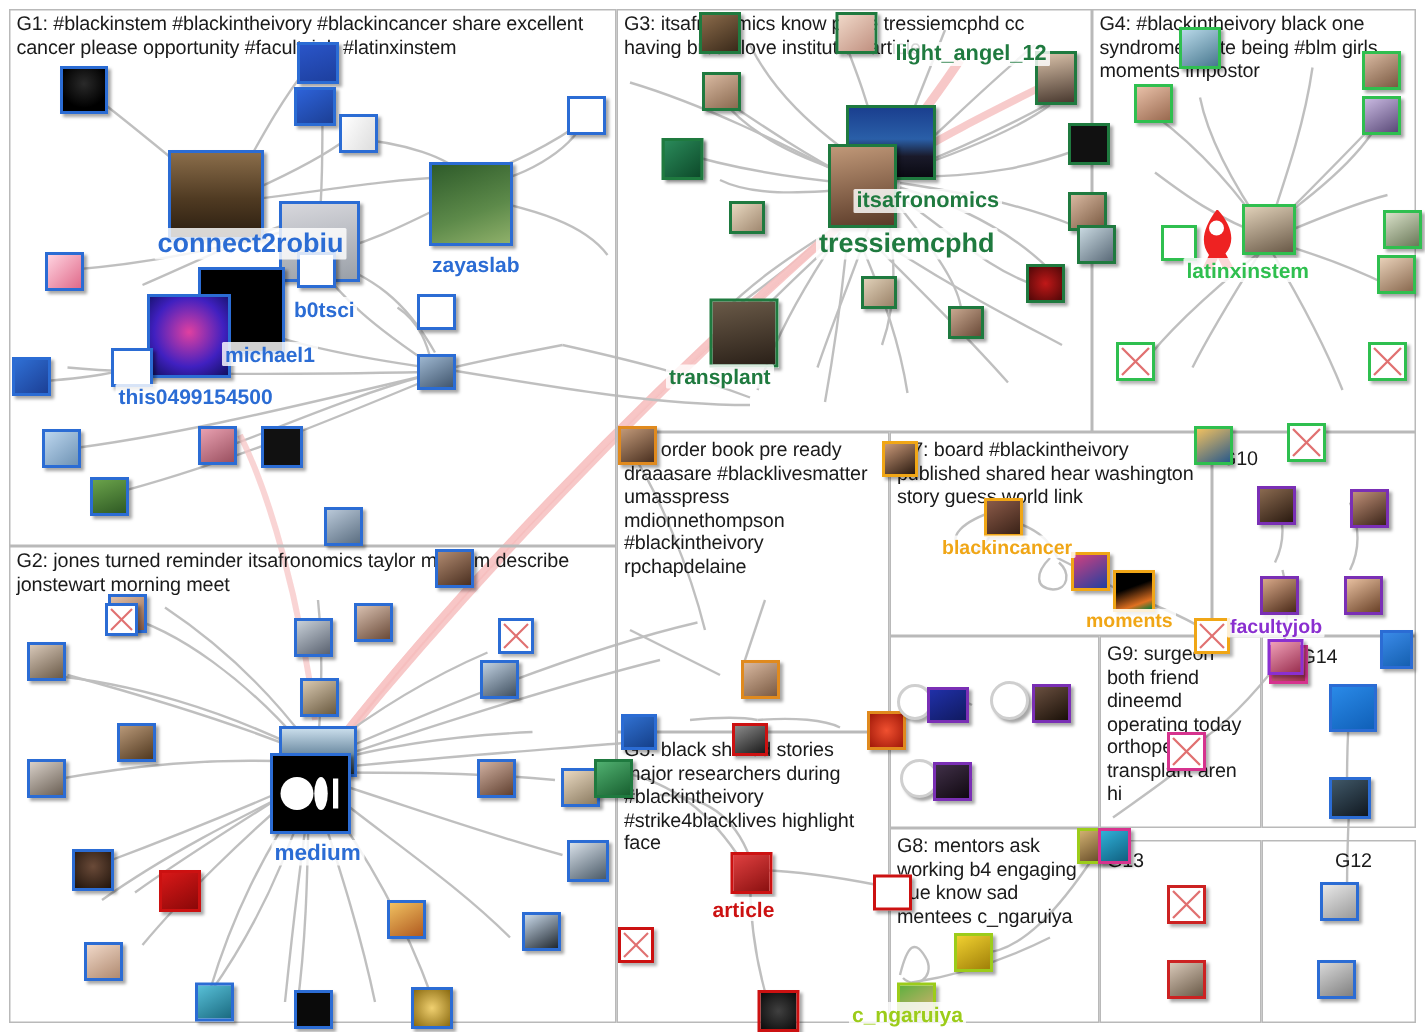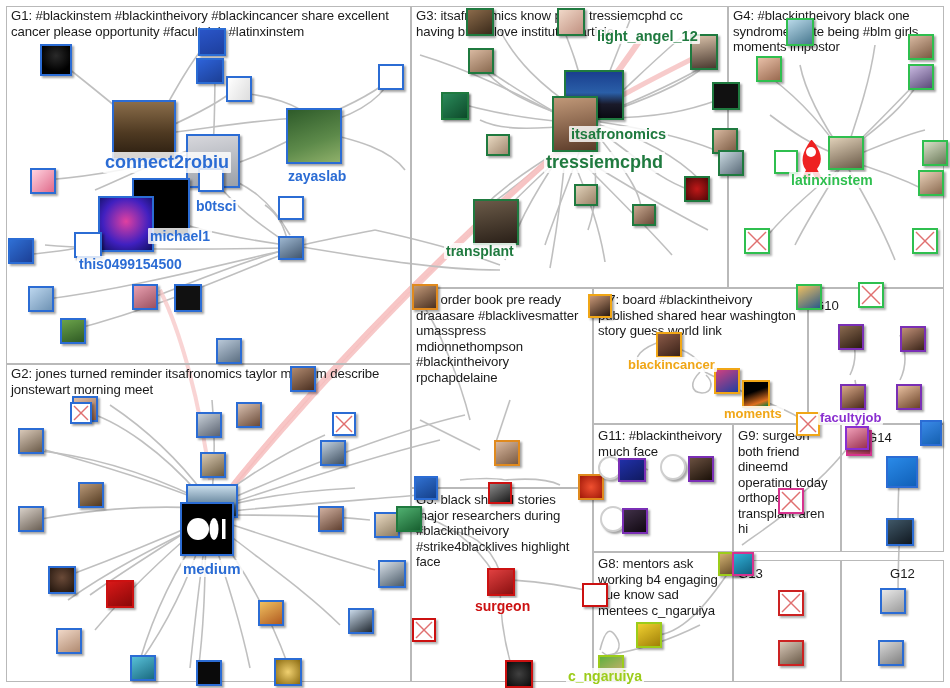--- a/index.html
+++ b/index.html
@@ -182,21 +182,20 @@
   <div class="panel" style="left:733px;top:560px;width:108px;height:122px;"></div>
   <div class="panel" style="left:841px;top:560px;width:103px;height:122px;"></div>
 
   <div class="panel-label" style="left:11px;top:8px;width:395px;">G1: #blackinstem #blackintheivory #blackincancer share excellent cancer please opportunity #facultyjob #latinxinstem</div>
   <div class="panel-label" style="left:416px;top:8px;width:305px;">G3: itsafronomics know place tressiemcphd cc having break love institution article</div>
   <div class="panel-label" style="left:733px;top:8px;width:200px;">G4: #blackintheivory black one syndrome white being #blm girls moments impostor</div>
   <div class="panel-label" style="left:11px;top:366px;width:395px;">G2: jones turned reminder itsafronomics taylor medium describe jonstewart morning meet</div>
   <div class="panel-label" style="left:416px;top:292px;width:175px;">G6: order book pre ready draaasare #blacklivesmatter umasspress mdionnethompson #blackintheivory rpchapdelaine</div>
   <div class="panel-label" style="left:598px;top:292px;width:205px;">G7: board #blackintheivory published shared hear washington story guess world link</div>
   <div class="panel-label" style="left:814px;top:298px;width:120px;">G10</div>
-  <div class="panel-label" style="left:598px;top:428px;width:130px;">G11: #blackintheivory much face</div>
   <div class="panel-label" style="left:738px;top:428px;width:100px;">G9: surgeon both friend dineemd operating today orthopedic transplant aren hi</div>
   <div class="panel-label" style="left:867px;top:430px;width:70px;">G14</div>
   <div class="panel-label" style="left:416px;top:492px;width:175px;">G5: black shared stories major researchers during #blackintheivory #strike4blacklives highlight face</div>
   <div class="panel-label" style="left:598px;top:556px;width:132px;">G8: mentors ask working b4 engaging true know sad mentees c_ngaruiya</div>
   <div class="panel-label" style="left:738px;top:566px;width:95px;">G13</div>
   <div class="panel-label" style="left:846px;top:566px;width:90px;margin-left:44px;">G12</div>
 
   <div class="node" style="left:40px;top:44px;width:32px;height:32px;border-width:2px;border-color:#2b6cd4;background:radial-gradient(circle at 50% 35%,#2a2a2a,#000 70%);"></div>
   <div class="node" style="left:198px;top:28px;width:28px;height:28px;border-width:2px;border-color:#2b6cd4;background:linear-gradient(160deg,#2a55c8,#1d3f9e);"></div>
   <div class="node" style="left:196px;top:58px;width:28px;height:26px;border-width:2px;border-color:#2b6cd4;background:linear-gradient(150deg,#2d62d8,#1c3f95);"></div>
@@ -369,21 +368,21 @@
       </svg>
   </div>
   <div class="node" style="left:846px;top:430px;width:26px;height:26px;border-width:2px;border-color:#d6338e;background:linear-gradient(150deg,#f080a0,#a03050);"></div>
   <div class="node" style="left:886px;top:456px;width:32px;height:32px;border-width:2px;border-color:#2b6cd4;background:linear-gradient(150deg,#2a8ae8,#1060b8);"></div>
   <div class="node" style="left:886px;top:518px;width:28px;height:28px;border-width:2px;border-color:#2b6cd4;background:linear-gradient(150deg,#405868,#101820);"></div>
   <div class="nlabel" style="left:818px;top:410px;font-size:13px;color:#8a2fd0;">facultyjob</div>
   <div class="node" style="left:845px;top:426px;width:24px;height:24px;border-width:2px;border-color:#8a2fd0;background:linear-gradient(150deg,#f0a0b8,#9a3050);"></div>
 
   <div class="node" style="left:396px;top:506px;width:26px;height:26px;border-width:2px;border-color:#1f7a3f;background:linear-gradient(150deg,#50b070,#186030);"></div>
   <div class="node" style="left:487px;top:568px;width:28px;height:28px;border-width:2px;border-color:#cc1111;background:linear-gradient(150deg,#e04040,#8a1010);"></div>
-  <div class="nlabel" style="left:473px;top:598px;font-size:14px;color:#cc1111;">surgeon</div>
+  <div class="nlabel" style="left:473px;top:598px;font-size:14px;color:#cc1111;">article</div>
   <div class="node" style="left:505px;top:660px;width:28px;height:28px;border-width:2px;border-color:#cc1111;background:radial-gradient(circle at 50% 50%,#404040,#0a0a0a);"></div>
   <div class="node" style="left:488px;top:482px;width:24px;height:22px;border-width:2px;border-color:#cc1111;background:linear-gradient(150deg,#8a8a8a,#1a1a1a);"></div>
 
   <div class="node" style="left:718px;top:552px;width:24px;height:24px;border-width:2px;border-color:#9ccc1a;background:linear-gradient(150deg,#d0b070,#5a4020);"></div>
   <div class="node" style="left:732px;top:552px;width:22px;height:24px;border-width:2px;border-color:#d6338e;background:linear-gradient(150deg,#30b0d8,#106080);"></div>
   <div class="node" style="left:582px;top:583px;width:26px;height:24px;border-width:2px;border-color:#cc1111;background:#fff;"></div>
   <div class="node" style="left:636px;top:622px;width:26px;height:26px;border-width:2px;border-color:#9ccc1a;background:linear-gradient(150deg,#f0d030,#a08008);"></div>
   <div class="node" style="left:598px;top:655px;width:26px;height:24px;border-width:2px;border-color:#9ccc1a;background:linear-gradient(150deg,#60b040,#d8b070);"></div>
   <div class="nlabel" style="left:566px;top:668px;font-size:14px;color:#9ccc1a;">c_ngaruiya</div>
 

